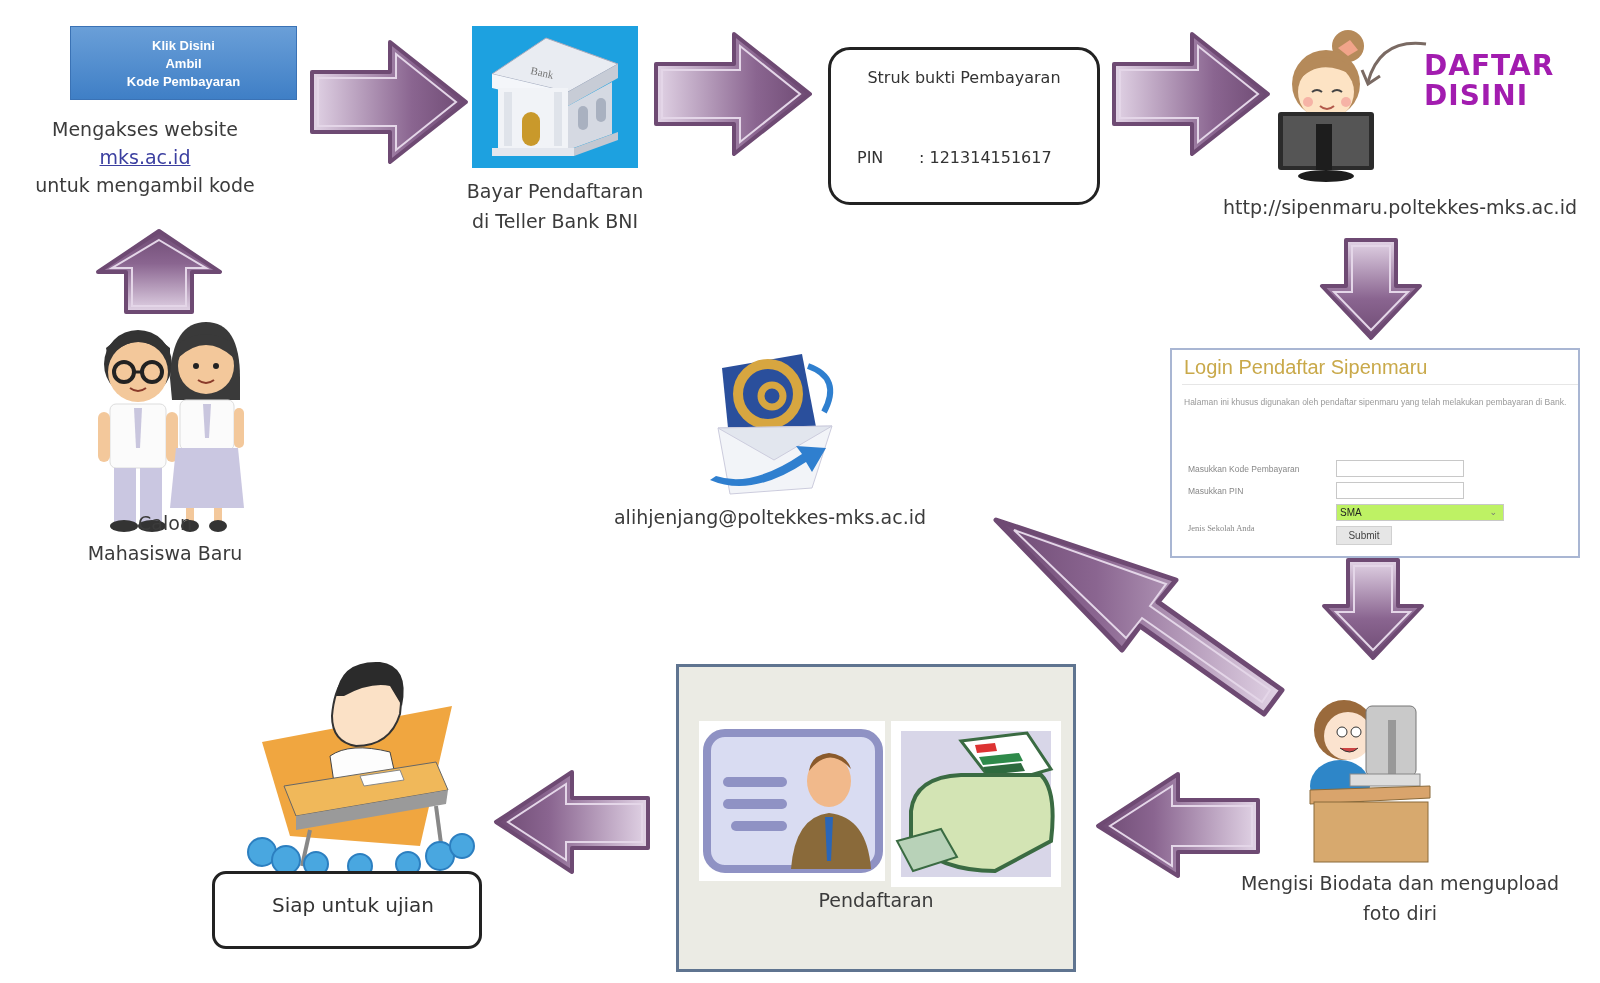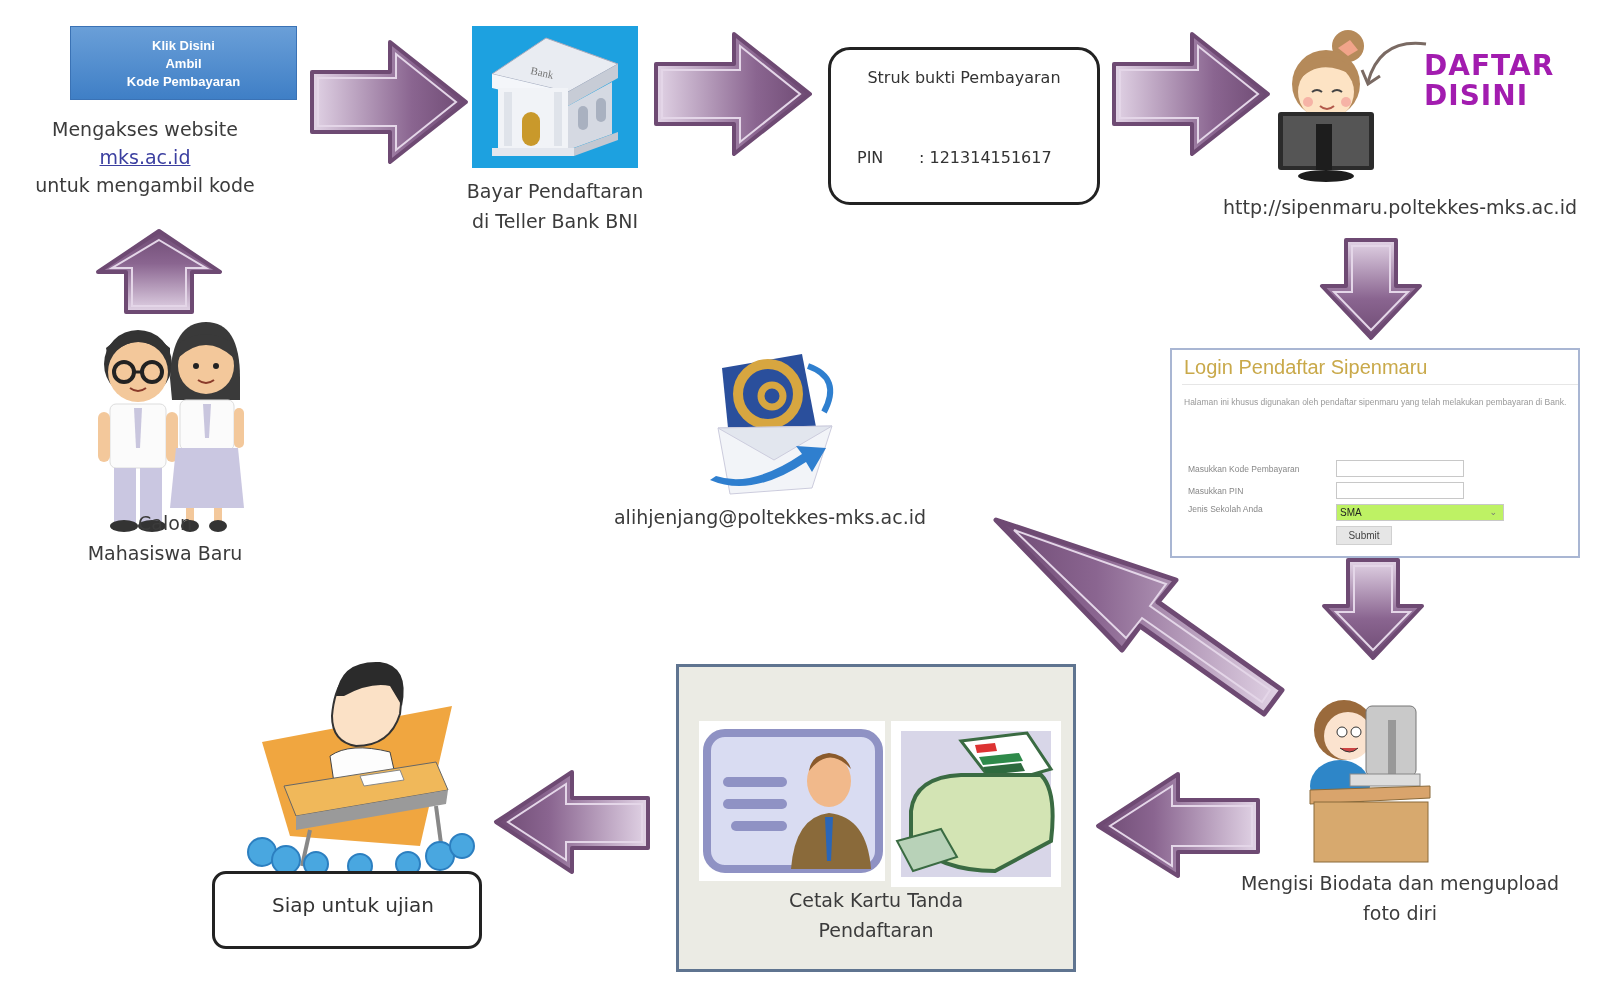--- a/index.html
+++ b/index.html
@@ -199,21 +199,21 @@
 </svg>
 
 <div id="login-form" class="abs">
   <div class="lf-title">Login Pendaftar Sipenmaru</div>
   <div class="lf-rule"></div>
   <div class="lf-desc">Halaman ini khusus digunakan oleh pendaftar sipenmaru yang telah melakukan pembayaran di Bank.</div>
   <div class="lf-label" style="top:114px;">Masukkan Kode Pembayaran</div>
   <div class="lf-input" style="top:110px;"></div>
   <div class="lf-label" style="top:136px;">Masukkan PIN</div>
   <div class="lf-input" style="top:132px;"></div>
-  <div class="lf-label" style="top:154px;">Jenis Sekolah Anda</div>
+  <div class="lf-label" style="top:173px;font-family:Liberation Serif, serif;">Jenis Sekolah Anda</div>
   <div class="lf-select" style="top:154px;">
     <span>SMA</span>
     <span class="chev">⌄</span>
   </div>
   <div class="lf-submit">Submit</div>
 </div>
 
 <svg class="arrow" style="left:1320px; top:556px;" width="106" height="106">
   <polygon points="28,4 78,4 78,50 102,50 53,102 4,50 28,50" fill="url(#gradD)" stroke="#6e4a73" stroke-width="4" stroke-linejoin="round"></polygon>
   <polygon points="34,10 72,10 72,56 90,56 53,94 16,56 34,56" fill="none" stroke="#e4d6e8" stroke-width="2"></polygon>
@@ -276,21 +276,20 @@
     <rect x="0" y="0" width="170" height="166" fill="#fff"></rect>
     <rect x="10" y="10" width="150" height="146" fill="#d8d6e8"></rect>
     <polygon points="70,20 136,12 160,48 104,64" fill="#fff" stroke="#3a6b42" stroke-width="3"></polygon>
     <polygon points="84,24 104,22 106,30 86,32" fill="#d33"></polygon>
     <polygon points="88,36 128,32 132,40 92,44" fill="#2e8a4a"></polygon>
     <polygon points="92,46 130,42 134,50 96,54" fill="#2e6a3e"></polygon>
     <path d="M20,90 Q24,56 70,54 L150,54 Q166,70 160,120 L104,150 Q50,150 20,120 Z" fill="#d3e4b4" stroke="#3a6b42" stroke-width="4"></path>
     <polygon points="6,120 50,108 66,136 22,150" fill="#b8d2b8" stroke="#3a6b42" stroke-width="2"></polygon>
   </svg>
   <div class="caption" style="left:0; top:218px; width:394px; font-size:19px;">
-    <div>Cetak Kartu Tanda</div>
     <div>Pendaftaran</div>
   </div>
 </div>
 
 <svg class="arrow" style="left:492px; top:768px;" width="160" height="108">
   <polygon points="156,30 80,30 80,4 4,54 80,104 80,80 156,80" fill="url(#gradL)" stroke="#6e4a73" stroke-width="4" stroke-linejoin="round"></polygon>
   <polygon points="150,36 74,36 74,16 16,54 74,92 74,74 150,74" fill="none" stroke="#e4d6e8" stroke-width="2"></polygon>
 </svg>
 
 <svg class="abs" style="left:240px; top:656px;" width="240" height="220">

